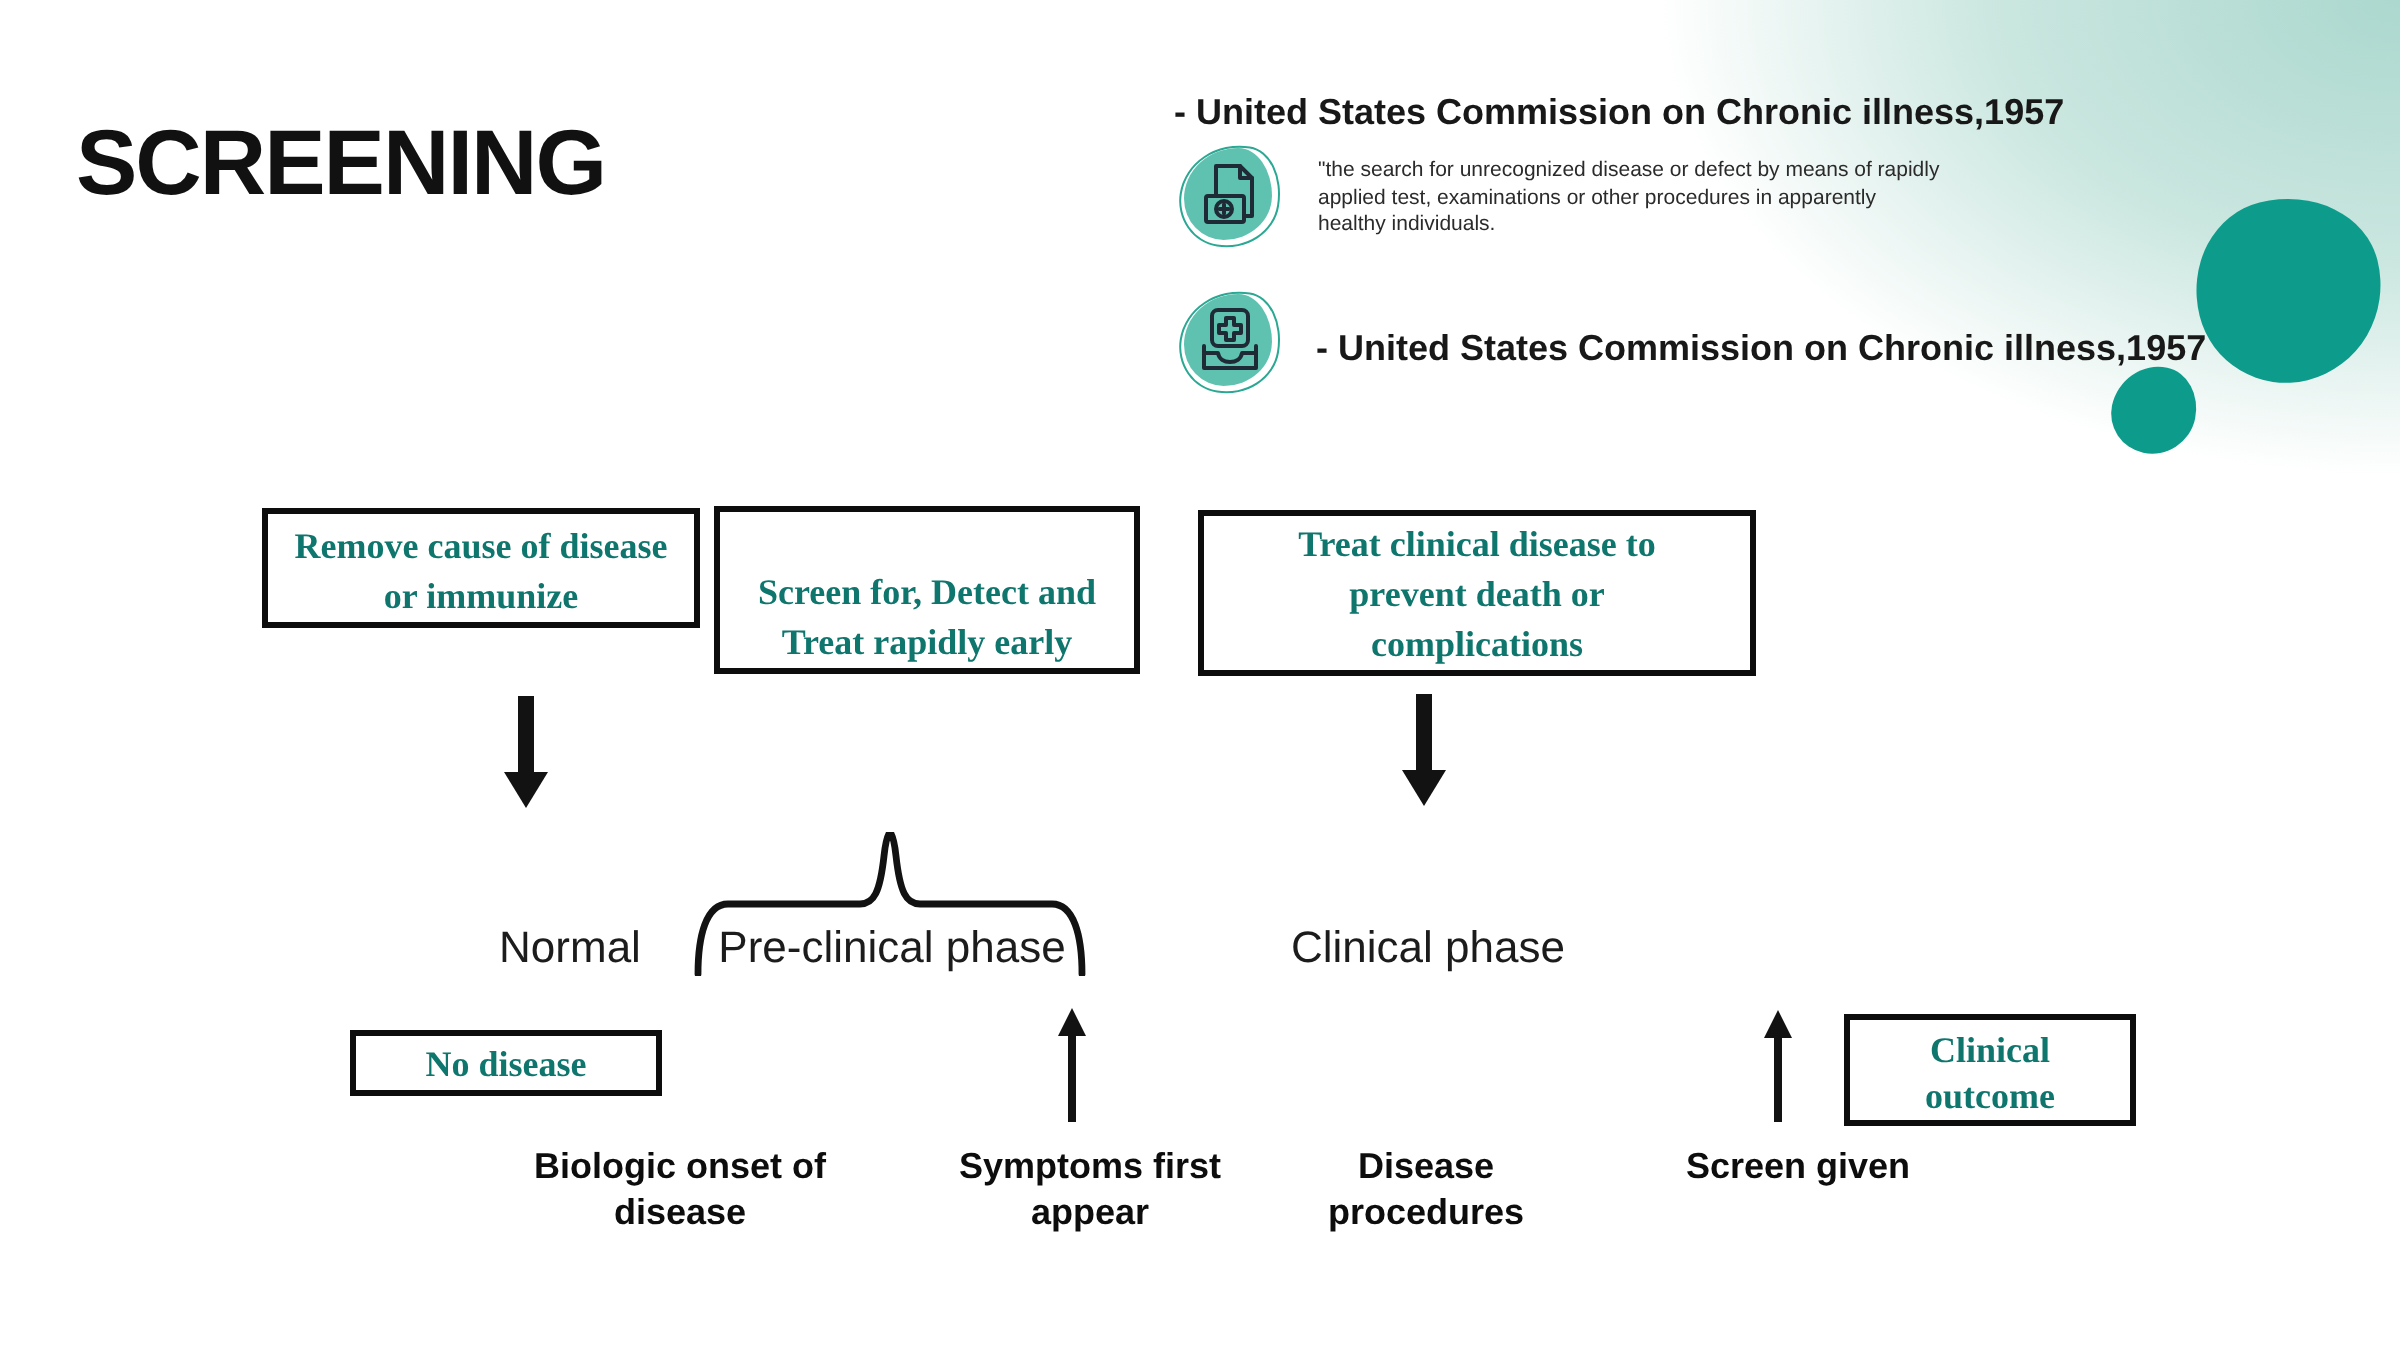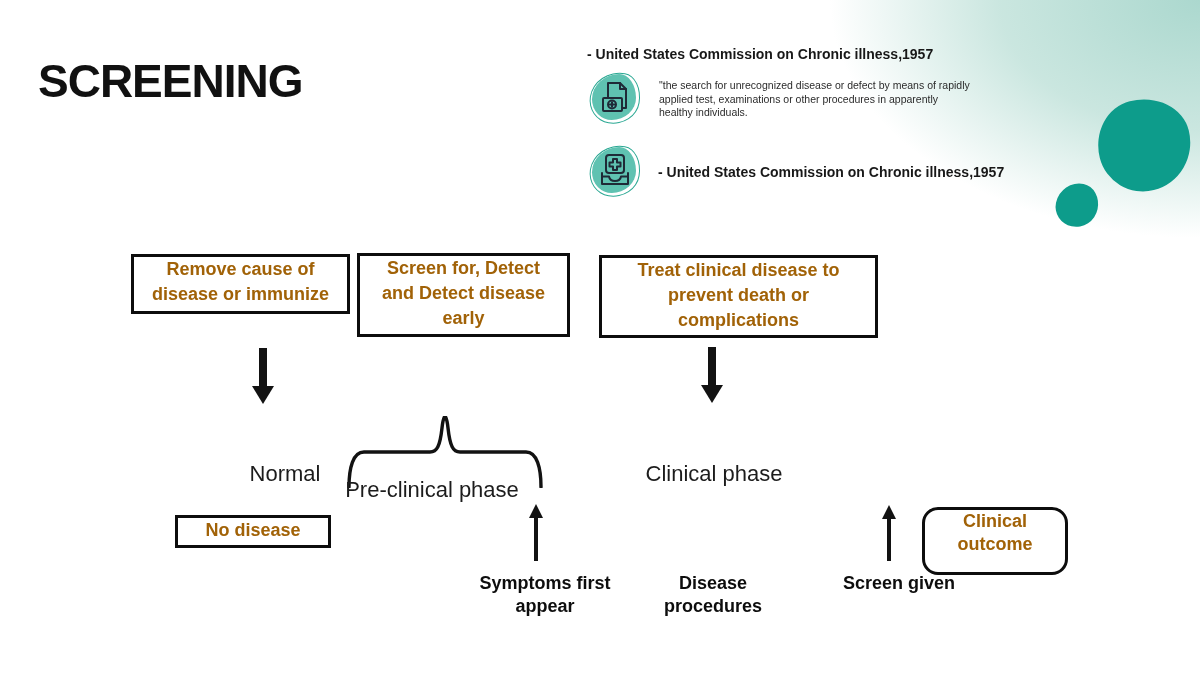--- a/index.html
+++ b/index.html
@@ -42,21 +42,21 @@
     left: 38px; top: 54px;
     font-size: 46px;
     font-weight: 800;
     letter-spacing: -1px;
     color: #111;
   }
 
   
   .citation {
     position: absolute;
-    font-size: 14px;
+    font-size: 18px;
     font-weight: bold;
     color: #181818;
     white-space: nowrap;
   }
   .citation-1 { left: 587px; top: 46px; }
   .citation-2 { left: 658px; top: 164px; }
   .quote {
     position: absolute;
     left: 659px; top: 79px;
     width: 314px;
@@ -78,48 +78,49 @@
     border-radius: 62% 38% 55% 45% / 55% 52% 48% 45%;
   }
   .icon-blob svg { position: absolute; left: 5px; top: 6px; }
 
   
   .dbox {
     position: absolute;
     border: 3px solid #0d0d0d;
     background: #fff;
     display: flex;
-    align-items: flex-start;
+    align-items: flex-end;
     justify-content: center;
     text-align: center;
     font-weight: bold;
     font-size: 18px;
     line-height: 25px;
-    color: #a16207;
+    color: #0f766e;
+    font-family: Liberation Serif, serif;
   }
   .dbox-1 { left: 131px; top: 254px; width: 219px; height: 60px; padding: 0 6px; }
   .dbox-2 { left: 357px; top: 253px; width: 213px; height: 84px; padding: 0 18px; }
   .dbox-3 { left: 573px; top: 255px; width: 279px; height: 83px; padding: 0 20px; margin-left: 26px; }
   .dbox-nodisease { left: 175px; top: 515px; width: 156px; height: 33px; font-size: 18px; }
-  .dbox-outcome { left: 922px; top: 507px; width: 146px; height: 68px; line-height: 23px; padding: 0 20px; border-radius: 16px; }
+  .dbox-outcome { left: 922px; top: 507px; width: 146px; height: 56px; line-height: 23px; padding: 0 20px; }
 
   
   .arrow { position: absolute; }
 
   
   .phase-label {
     position: absolute;
     top: 461px;
     transform: translateX(-50%);
     font-size: 22px;
     color: #1c1c1c;
     white-space: nowrap;
   }
   .phase-normal   { left: 285px; }
-  .phase-preclin  { left: 432px; margin-top: 16px; }
+  .phase-preclin  { left: 446px; }
   .phase-clinical { left: 714px; }
 
   .brace { position: absolute; left: 346px; top: 416px; }
 
   
   .event-label {
     position: absolute;
     top: 572px;
     transform: translateX(-50%);
     text-align: center;
@@ -170,21 +171,21 @@
       <path d="M7,25.5 h7 c0.5,3 3,4.5 6,4.5 s5.5,-1.5 6,-4.5 h7"></path>
     </svg>
   </div>
 
   <div class="citation citation-2">- United States Commission on Chronic illness,1957</div>
 
   <div class="dbox dbox-1">
     <span>Remove cause of disease or immunize</span>
   </div>
   <div class="dbox dbox-2">
-    <span>Screen for, Detect and Detect disease early</span>
+    <span>Screen for, Detect and Treat rapidly early</span>
   </div>
   <div class="dbox dbox-3">
     <span>Treat clinical disease to prevent death or complications</span>
   </div>
 
   <svg class="arrow" style="left:250px;top:348px;" width="26" height="56">
     <rect x="9" y="0" width="8" height="40" fill="#121212"></rect>
     <polygon points="2,38 24,38 13,56" fill="#121212"></polygon>
   </svg>
   <svg class="arrow" style="left:699px;top:347px;" width="26" height="56">
@@ -209,17 +210,18 @@
 
   <svg class="arrow" style="left:528px;top:504px;" width="16" height="57">
     <polygon points="8,0 15,14 1,14" fill="#121212"></polygon>
     <rect x="6" y="12" width="4" height="45" fill="#121212"></rect>
   </svg>
   <svg class="arrow" style="left:881px;top:505px;" width="16" height="56">
     <polygon points="8,0 15,14 1,14" fill="#121212"></polygon>
     <rect x="6" y="12" width="4" height="44" fill="#121212"></rect>
   </svg>
 
+  <div class="event-label event-1">Biologic onset of disease</div>
   <div class="event-label event-2">Symptoms first appear</div>
   <div class="event-label event-3">Disease procedures</div>
   <div class="event-label event-4">Screen given</div>
 
 </div>
 
 </body></html>

